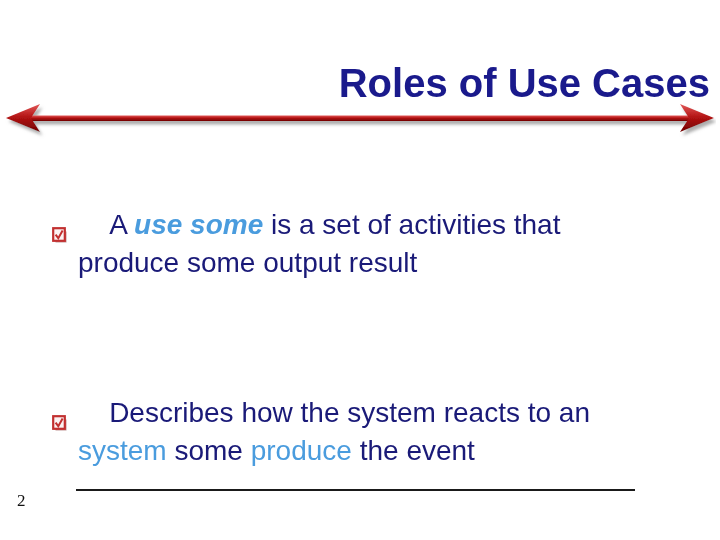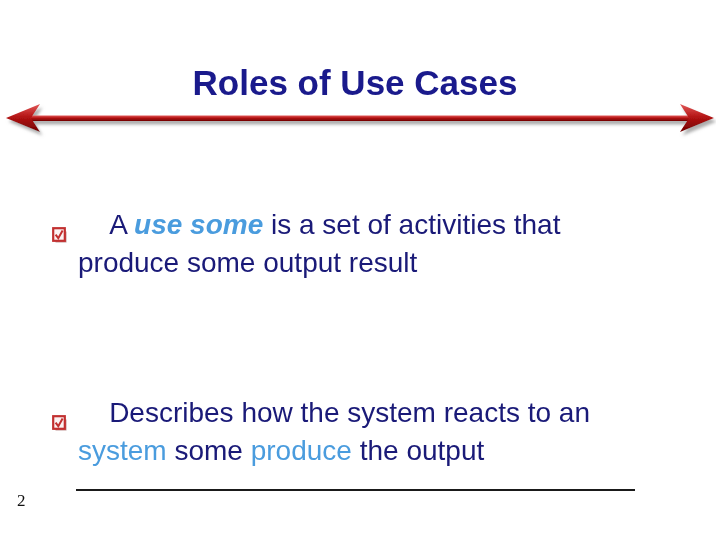--- a/index.html
+++ b/index.html
@@ -9,22 +9,22 @@
     height: 540px;
     background: #ffffff;
     overflow: hidden;
     font-family: "Liberation Sans", sans-serif;
   }
   .title {
     position: absolute;
     top: 64px;
     left: 0;
     right: 10px;
-    text-align: center;
-    font-size: 35px;
+    text-align: right;
+    font-size: 40px;
     font-weight: bold;
     color: #1A1A8C;
     line-height: 38px;
   }
   .arrow-wrap {
     position: absolute;
     top: 102px;
     left: 4px;
     width: 712px;
     height: 38px;
@@ -114,21 +114,21 @@
   </li>
       <li class="bullet-item">
     <span class="bullet-icon">
       <svg width="16" height="17" viewBox="0 0 16 17" xmlns="http://www.w3.org/2000/svg">
         <rect x="3.5" y="4.5" width="11" height="11" fill="#8E4444" opacity="0.55"></rect>
         <rect x="1.2" y="1.2" width="11.6" height="12.6" fill="#FBF2F2" stroke="#C23030" stroke-width="2.2"></rect>
         <path d="M3.6,7.6 L6.3,11.2 L10.6,3.6" fill="none" stroke="#C23030" stroke-width="2"></path>
       </svg>
     </span>
     <span><span class="seg-n">Describes how the system reacts to an
-</span><span class="seg-hl">system</span><span class="seg-n"> some </span><span class="seg-hl">produce</span><span class="seg-n"> the output</span></span>
+</span><span class="seg-hl">system</span><span class="seg-n"> some </span><span class="seg-hl">produce</span><span class="seg-n"> the event</span></span>
   </li>
       <li class="bullet-item">
     <span class="bullet-icon">
       
     </span>
     
   </li>
     </ul>
 
   <div class="footer-rule"></div>

